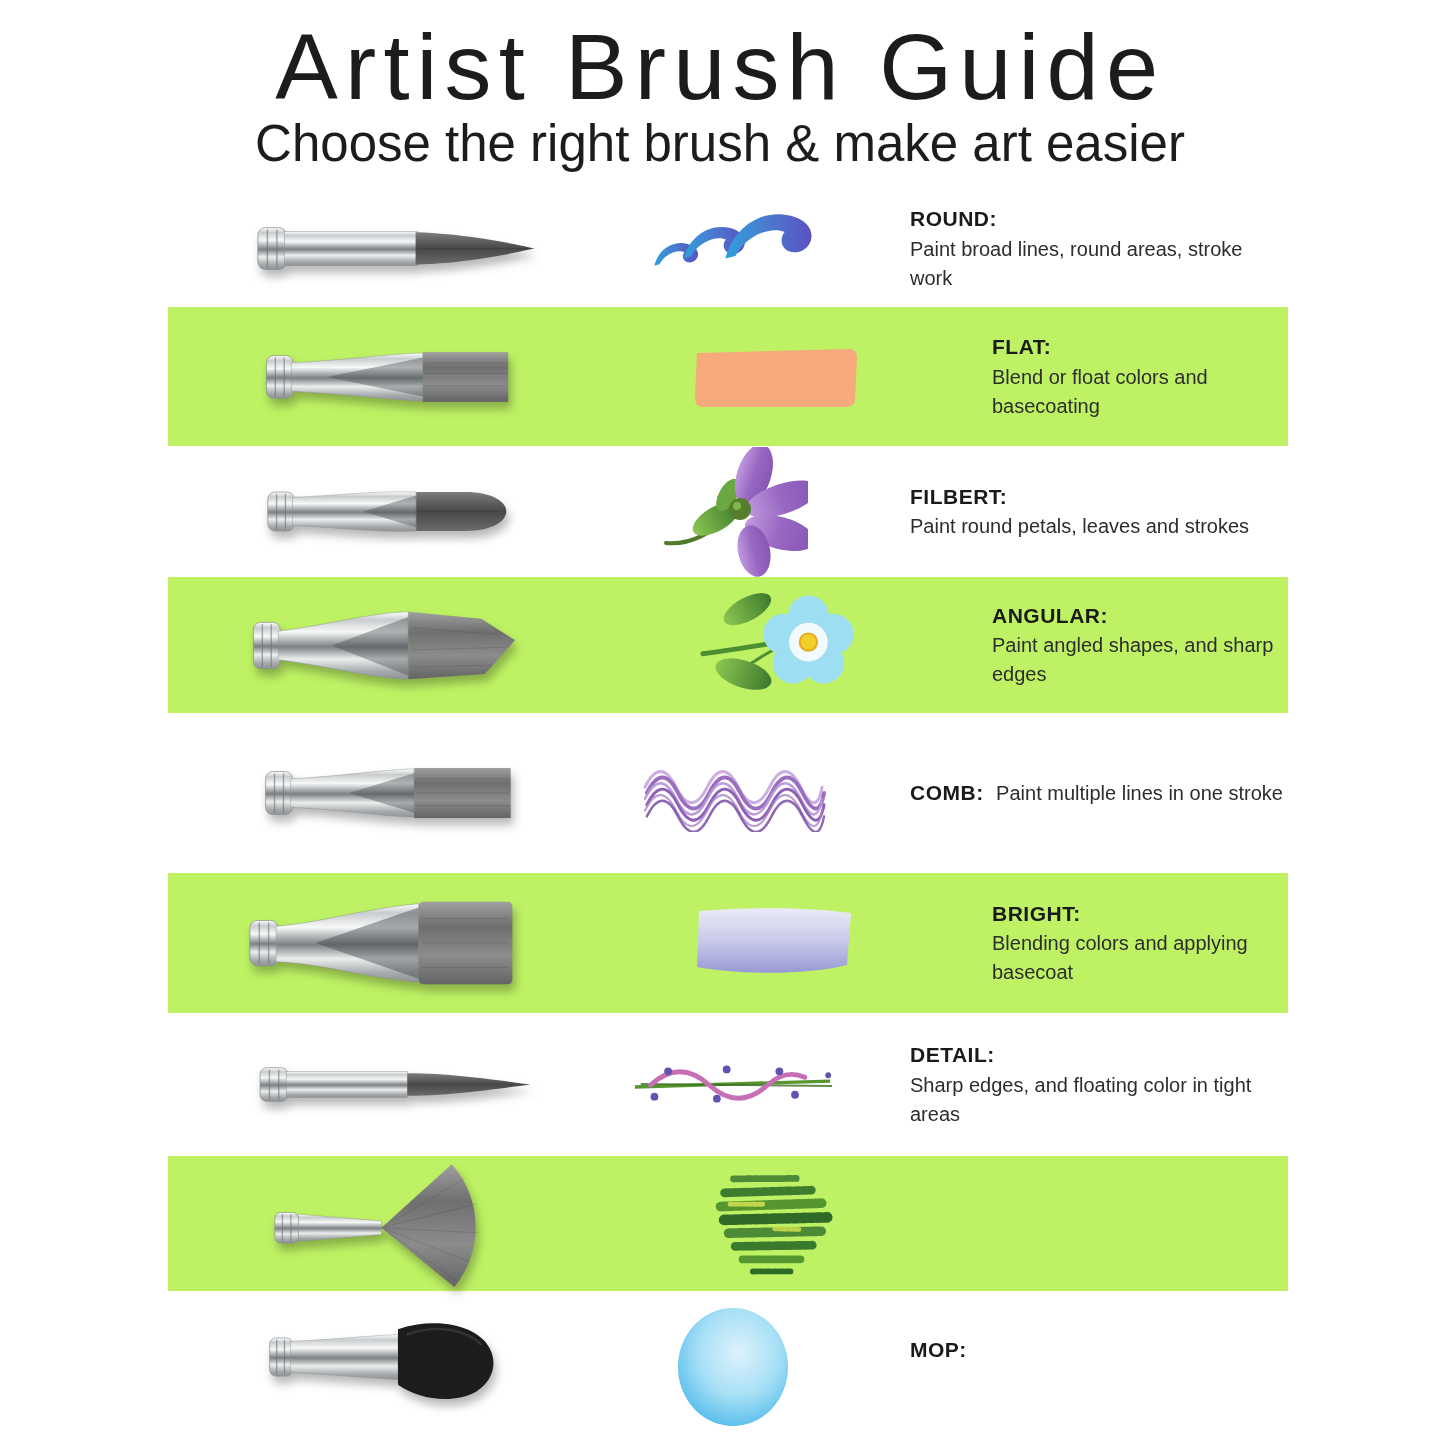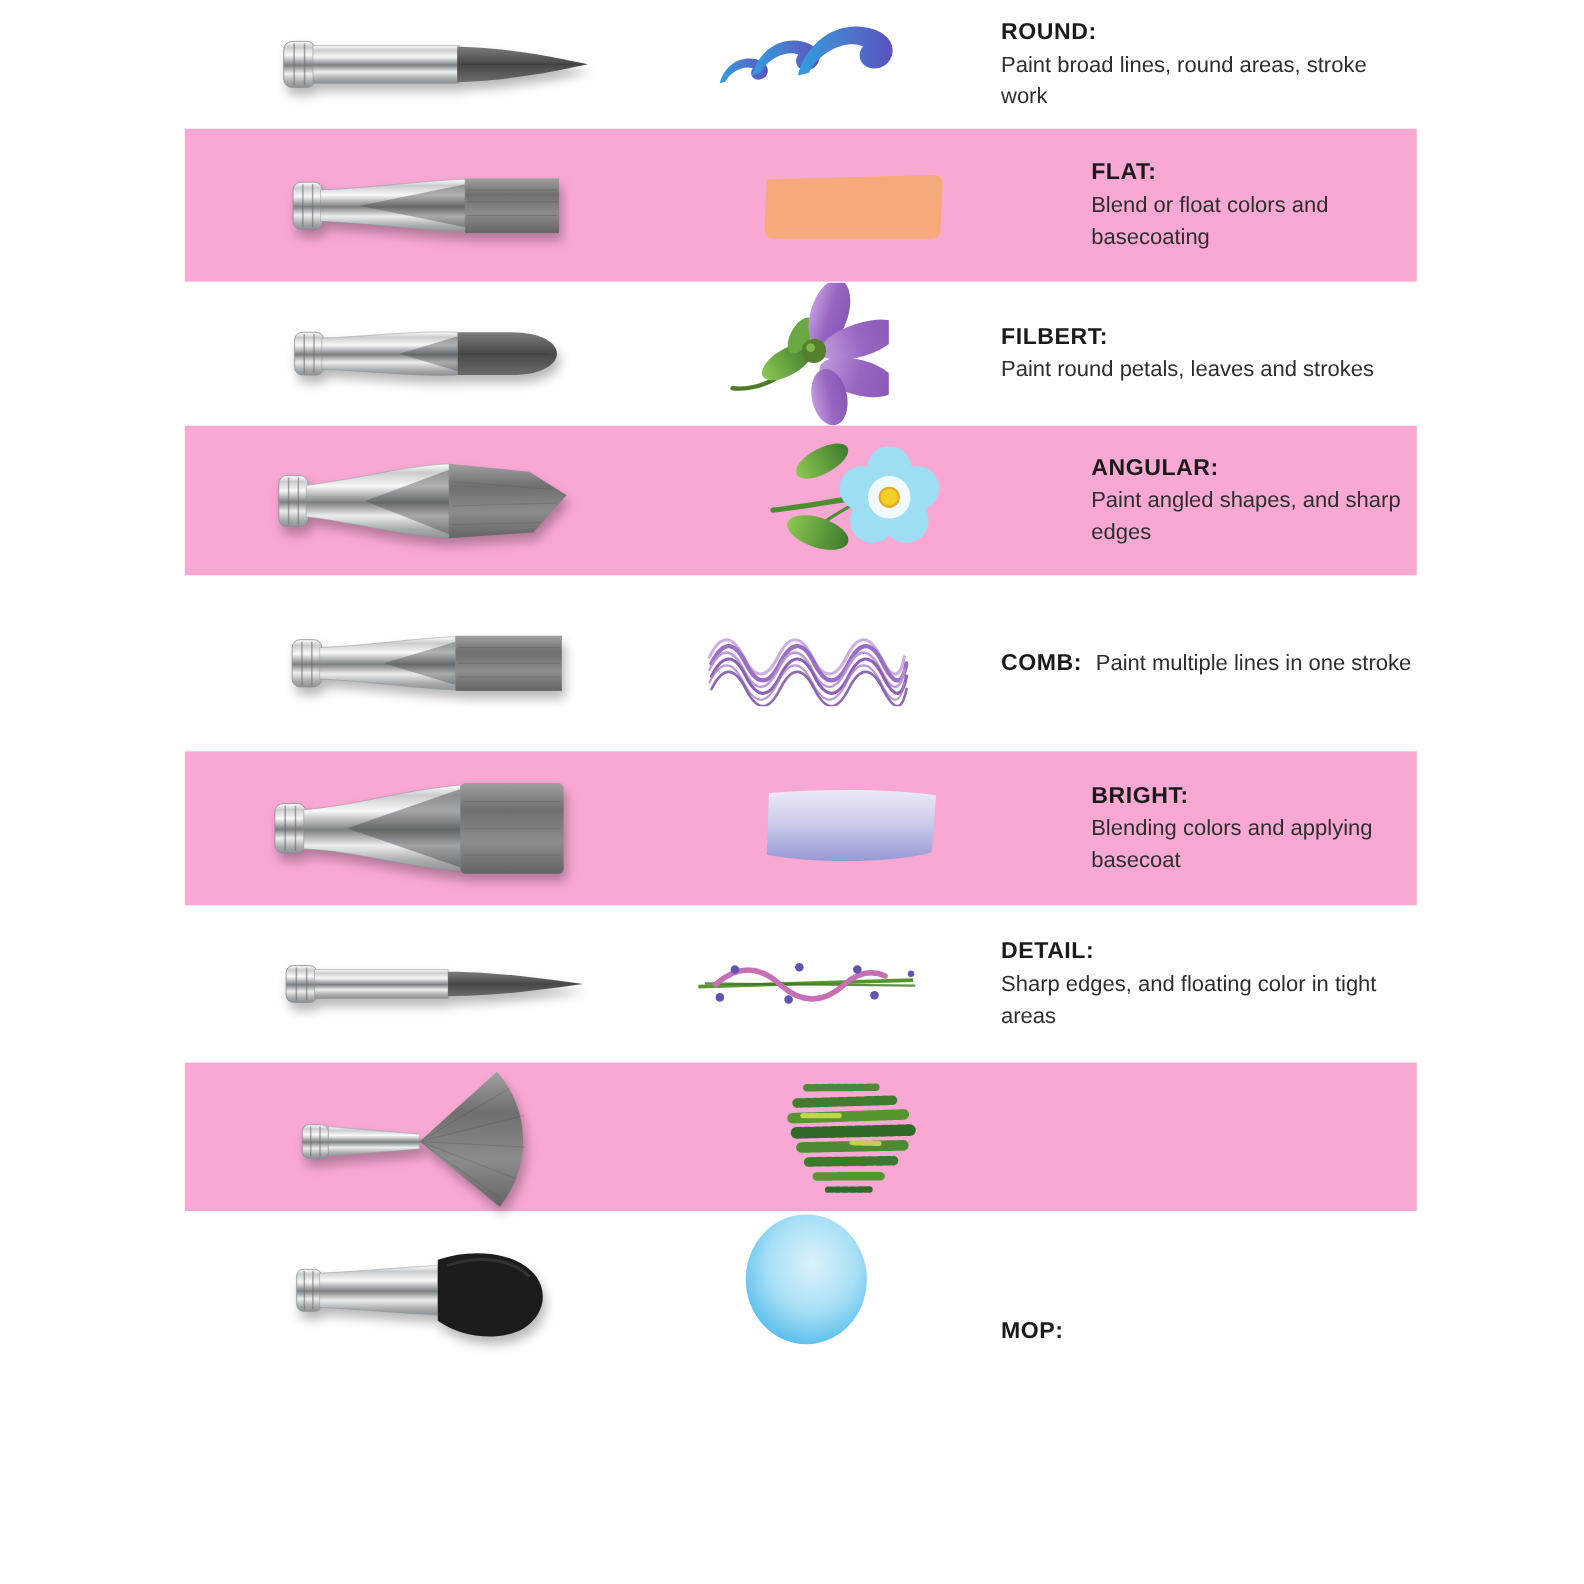--- a/index.html
+++ b/index.html
@@ -14,23 +14,23 @@
     letter-spacing:7px;transform:scaleX(1.02);white-space:nowrap;
   }
   .subtitle{
     display:inline-block;font-size:51px;line-height:1.05;font-weight:400;color:#1c1c1c;
     letter-spacing:0px;transform:scaleX(1.0);white-space:nowrap;margin-top:6px;
   }
   
   .row{
     position:relative;margin:0 152px 0 168px;display:flex;align-items:center;box-sizing:border-box;
   }
-  .row.band{background:#f9a8d4;gap:41px;}
+  .row.band{background:#bef264;gap:41px;}
   .h1{height:117px}.h2{height:139px}.h3{height:131px}.h4{height:136px}.h5{height:160px}
-  .h6{height:140px}.h7{height:143px}.h8{height:135px}.h9{height:124px;align-items:flex-end;padding-top:14px;}
+  .h6{height:140px}.h7{height:143px}.h8{height:135px}.h9{height:124px;align-items:flex-start;padding-top:14px;}
   .brush-cell{flex:0 0 460px;display:flex;justify-content:center;align-items:center;}
   .stroke-cell{flex:0 0 210px;display:flex;justify-content:center;align-items:center;}
   .text-cell{flex:1 1 auto;padding-left:72px;}
   .h9 .text-cell{padding-top:30px;}
   .row-label{display:block;font-weight:bold;font-size:21px;color:#1a1a1a;letter-spacing:0.5px;line-height:1.45;}
   .row-desc{display:block;font-size:20px;color:#2d2d2d;line-height:1.45;}
   .text-cell.inline .row-label{display:inline;margin-right:8px;margin-top:33px;}
   .text-cell.inline .row-desc{display:inline;}
   .brush-cell svg{filter:drop-shadow(3px 7px 5px rgba(0,0,0,0.28));}
   svg{display:block;}
@@ -84,20 +84,24 @@
     <linearGradient id="leafGreen" x1="0" y1="0" x2="1" y2="0">
       <stop offset="0" stop-color="#8cc653"></stop>
         <stop offset="1" stop-color="#3c7a2b"></stop>
     </linearGradient>
     <path id="wavepath" d="M2,48 C8,24 30,8 54,14 C66,17 72,25 70,33 C68,41 59,45 52,42 C46,39 45,32 49,27 C38,22 18,30 10,46 Z"></path>
   </defs>
 </svg>
 
 <div class="page">
 
+  <div class="header">
+    <div><span class="title">Artist Brush Guide</span></div>
+    <div><span class="subtitle">Choose the right brush &amp; make art easier</span></div>
+  </div>
 
   <div class="row h1">
     <div class="brush-cell">
       <svg width="285" height="61" viewBox="0 0 300 64">
         <rect x="2" y="10" width="30" height="44" rx="8" fill="url(#metal)" stroke="#888d90" stroke-width="0.8"></rect>
         <line x1="12" y1="12" x2="12" y2="52" stroke="#6a6f72" stroke-width="1.5" opacity="0.6"></line>
         <line x1="22" y1="12" x2="22" y2="52" stroke="#6a6f72" stroke-width="1.5" opacity="0.6"></line>
         <rect x="30" y="14" width="140" height="36" fill="url(#metal)" stroke="#8a8f92" stroke-width="0.5"></rect>
         <path d="M168,15 C225,17 265,26 293,32 C265,38 225,47 168,49 Z" fill="url(#bristleDark)"></path>
         <line x1="172" y1="32" x2="288" y2="32" stroke="#333" stroke-width="1" opacity="0.4"></line>

